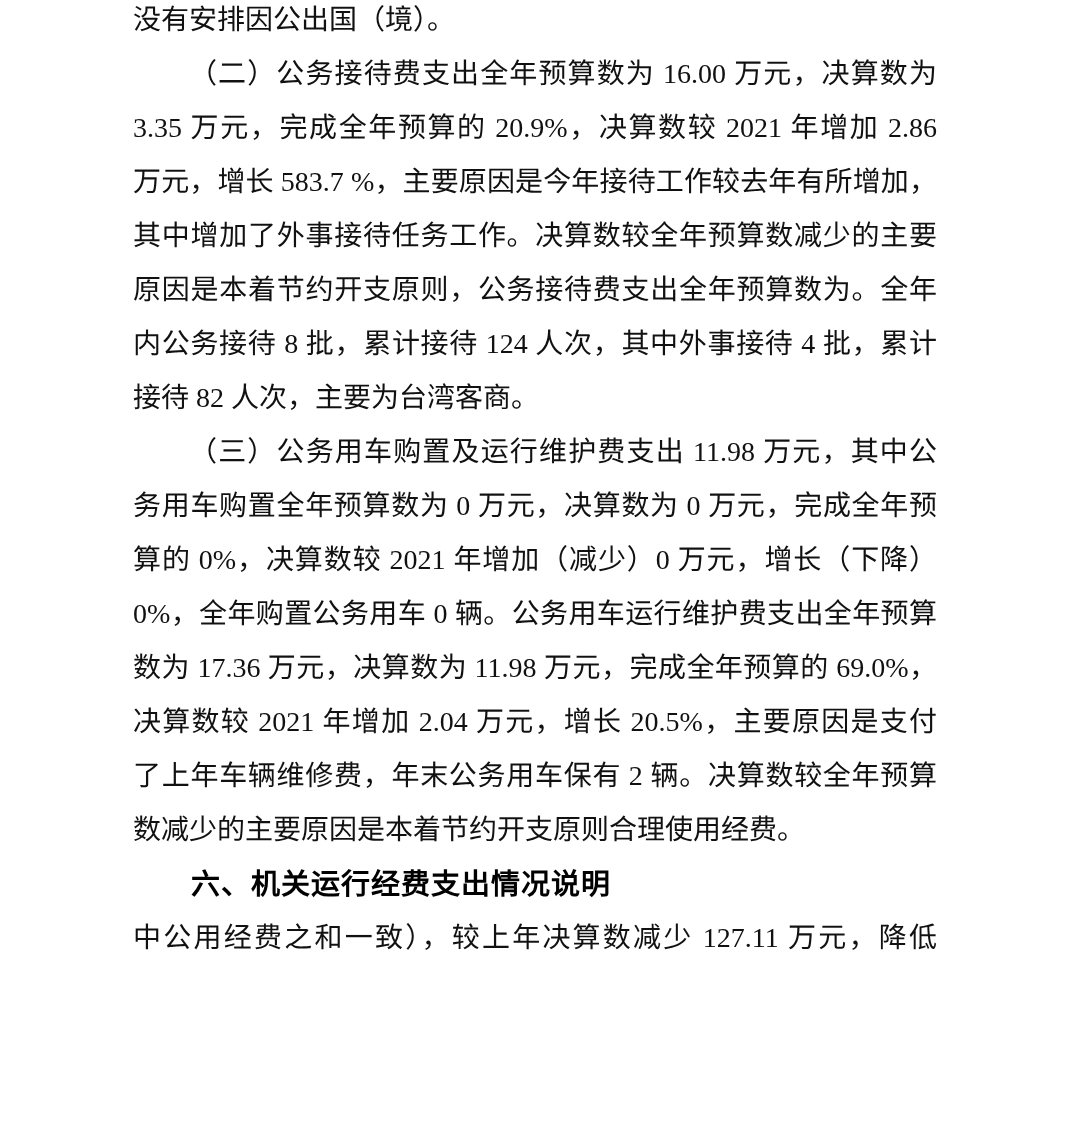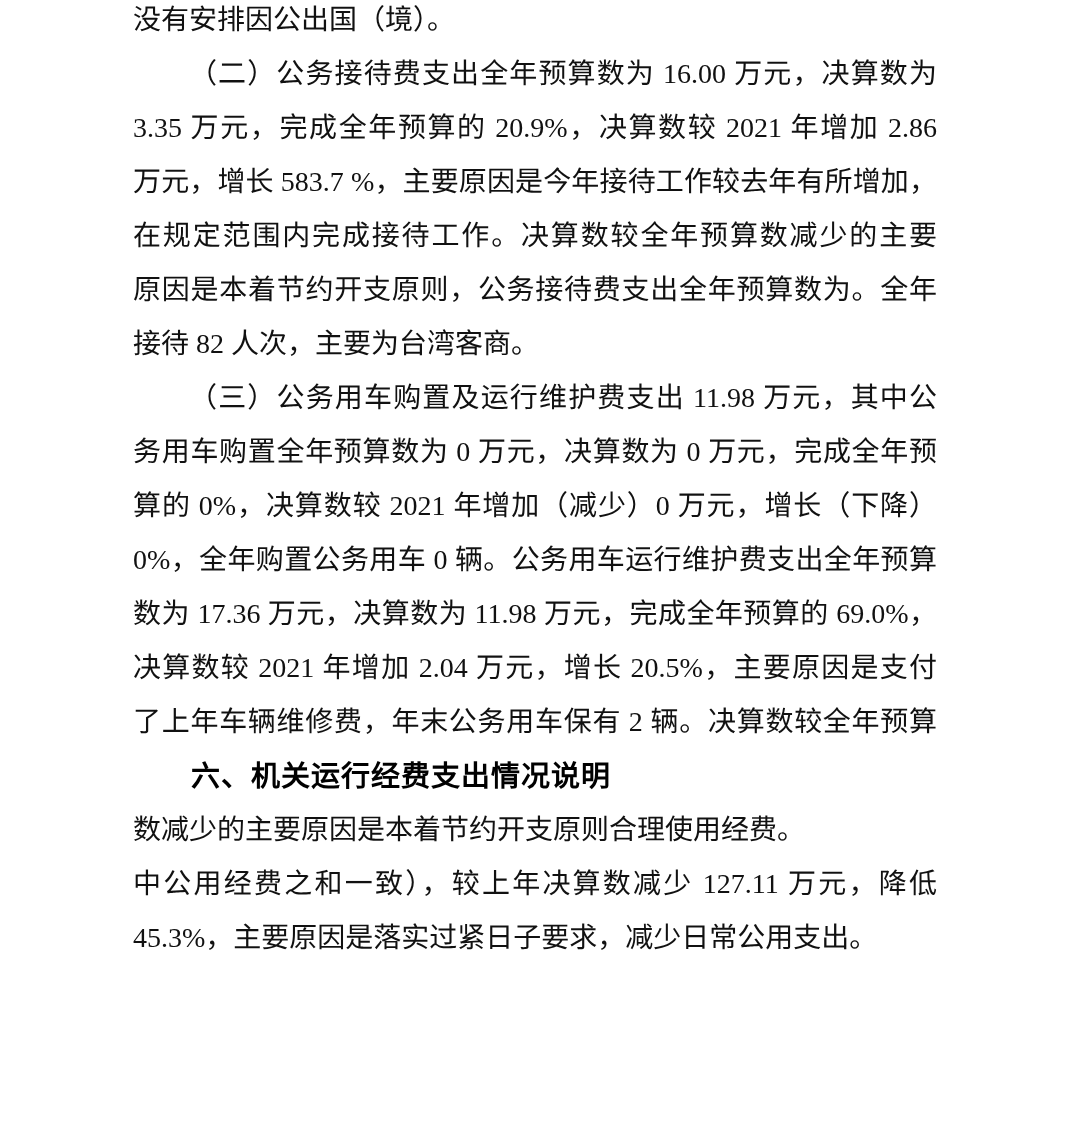--- a/index.html
+++ b/index.html
@@ -47,28 +47,28 @@
 </style>
 </head>
 <body>
 
 <div class="page">
   <div class="content" id="doc-content">
       <div class="line">没有安排因公出国（境）。</div>
       <div class="line indent fill">（二）公务接待费支出全年预算数为 16.00 万元，决算数为</div>
       <div class="line fill">3.35 万元，完成全年预算的 20.9%，决算数较 2021 年增加 2.86</div>
       <div class="line fill">万元，增长 583.7 %，主要原因是今年接待工作较去年有所增加，</div>
-      <div class="line fill">在规定范围内完成接待工作。决算数较全年预算数减少的主要</div>
+      <div class="line fill">其中增加了外事接待任务工作。决算数较全年预算数减少的主要</div>
       <div class="line fill">原因是本着节约开支原则，公务接待费支出全年预算数为。全年国</div>
+      <div class="line fill">内公务接待 8 批，累计接待 124 人次，其中外事接待 4 批，累计</div>
       <div class="line">接待 82 人次，主要为台湾客商。</div>
       <div class="line indent fill">（三）公务用车购置及运行维护费支出 11.98 万元，其中公</div>
       <div class="line fill">务用车购置全年预算数为 0 万元，决算数为 0 万元，完成全年预</div>
       <div class="line fill">算的 0%，决算数较 2021 年增加（减少）0 万元，增长（下降）</div>
       <div class="line fill">0%，全年购置公务用车 0 辆。公务用车运行维护费支出全年预算</div>
       <div class="line fill">数为 17.36 万元，决算数为 11.98 万元，完成全年预算的 69.0%，</div>
       <div class="line fill">决算数较 2021 年增加 2.04 万元，增长 20.5%，主要原因是支付</div>
       <div class="line fill">了上年车辆维修费，年末公务用车保有 2 辆。决算数较全年预算</div>
+      <div class="line">数减少的主要原因是本着节约开支原则合理使用经费。</div>
       <div class="line heading indent">六、机关运行经费支出情况说明</div>
-      <div class="line">数减少的主要原因是本着节约开支原则合理使用经费。</div>
       <div class="line fill">中公用经费之和一致），较上年决算数减少 127.11 万元，降低</div>
-      <div class="line">45.3%，主要原因是落实过紧日子要求，减少日常公用支出。</div>
     </div>
 </div>
 
 </body></html>

